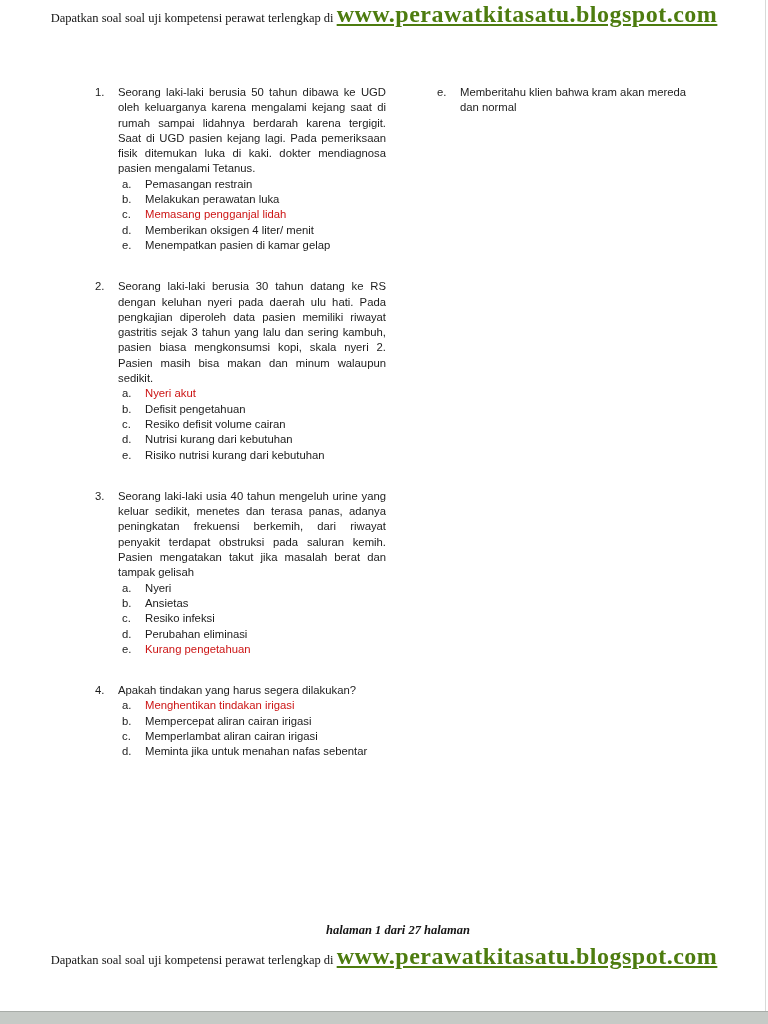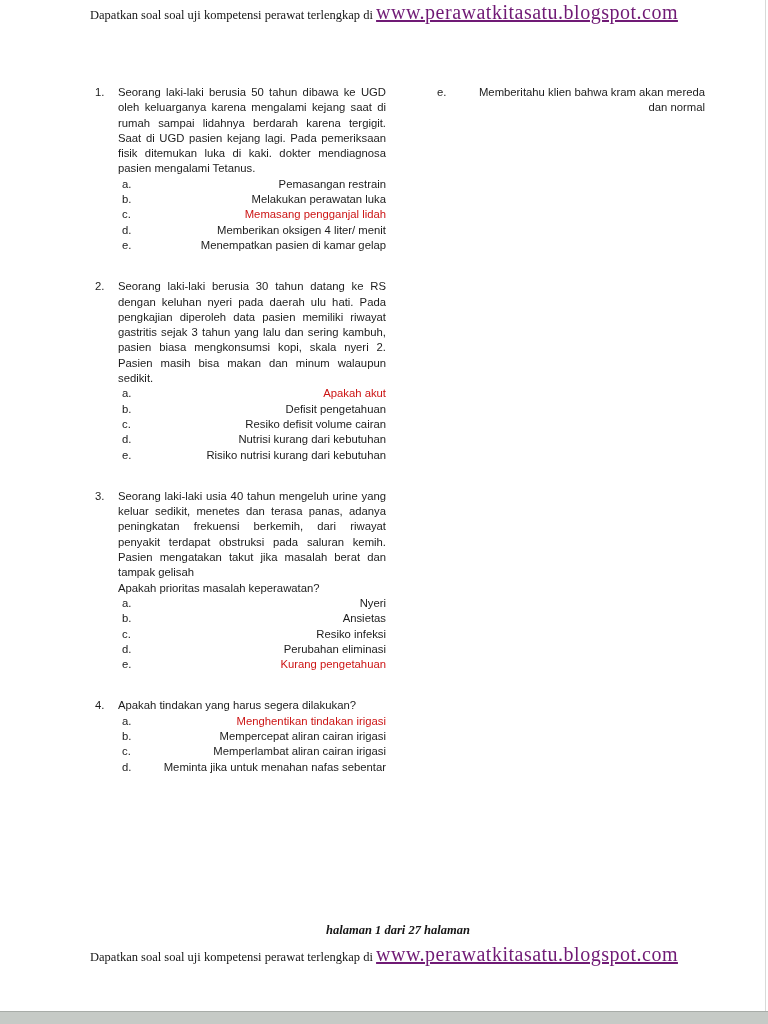--- a/index.html
+++ b/index.html
@@ -12,39 +12,40 @@
   }
   .banner {
     position:absolute; left:0; width:768px;
     text-align:center; white-space:nowrap;
     font-family:"Liberation Serif", serif;
   }
   .banner.top { top:1px; }
   .banner.bottom { top:943px; }
   .banner-prefix { font-size:12.5px; color:#151515; }
   .banner-url {
-    font-size:20px; color:#701a75;
+    font-size:24px; color:#4d7c0f;
     text-decoration:underline; cursor:pointer;
     letter-spacing:0.5px;
+    font-weight:bold;
   }
   .content {
     position:absolute; top:85px; left:95px;
     display:flex; align-items:flex-start;
   }
   .col-left { width:291px; }
   .col-right { width:268px; margin-left:51px; }
   .question { margin-bottom:26px; font-size:11.3px; line-height:15.3px; }
   .q-row { display:flex; }
   .q-num { width:23px; flex:none; }
   .q-body { flex:1; text-align:justify; }
   .q-ask { text-align:justify; }
   .options { margin-left:27px; }
   .option { display:flex; font-size:11.3px; line-height:15.3px; }
   .o-letter { width:23px; flex:none; }
-  .o-text { flex:1;text-align:right; }
+  .o-text { flex:1; }
   .red { color:var(--hl, #cc0000); }
   .page-info {
     position:absolute; top:923px; left:0; width:768px;
     text-align:center;
     font-family:"Liberation Serif", serif;
     font-style:italic; font-weight:bold;
     font-size:12.5px; color:#141414;padding-left:28px;
   }
   .scan-strip {
     position:absolute; left:0; bottom:0; width:768px; height:13px;
@@ -99,21 +100,21 @@
     <div class="question">
       <div class="q-row">
         <span class="q-num">2.</span>
         <div class="q-body">
           <span>Seorang laki-laki berusia 30 tahun datang ke RS dengan keluhan nyeri pada daerah ulu hati. Pada pengkajian diperoleh data pasien memiliki riwayat gastritis sejak 3 tahun yang lalu dan sering kambuh, pasien biasa mengkonsumsi kopi, skala nyeri 2. Pasien masih bisa makan dan minum walaupun sedikit.</span>
         </div>
       </div>
       <div class="options">
         <div class="option">
             <span class="o-letter">a.</span>
-            <span class="o-text red">Apakah akut</span>
+            <span class="o-text red">Nyeri akut</span>
           </div>
         <div class="option">
             <span class="o-letter">b.</span>
             <span class="o-text">Defisit pengetahuan</span>
           </div>
         <div class="option">
             <span class="o-letter">c.</span>
             <span class="o-text">Resiko defisit volume cairan</span>
           </div>
         <div class="option">
@@ -125,21 +126,20 @@
             <span class="o-text">Risiko nutrisi kurang dari kebutuhan</span>
           </div>
       </div>
     </div>
 
     <div class="question">
       <div class="q-row">
         <span class="q-num">3.</span>
         <div class="q-body">
           <span>Seorang laki-laki usia 40 tahun mengeluh urine yang keluar sedikit, menetes dan terasa panas, adanya peningkatan frekuensi berkemih, dari riwayat penyakit terdapat obstruksi pada saluran kemih. Pasien mengatakan takut jika masalah berat dan tampak gelisah</span>
-          <div class="q-ask">Apakah prioritas masalah keperawatan?</div>
         </div>
       </div>
       <div class="options">
         <div class="option">
             <span class="o-letter">a.</span>
             <span class="o-text">Nyeri</span>
           </div>
         <div class="option">
             <span class="o-letter">b.</span>
             <span class="o-text">Ansietas</span>

